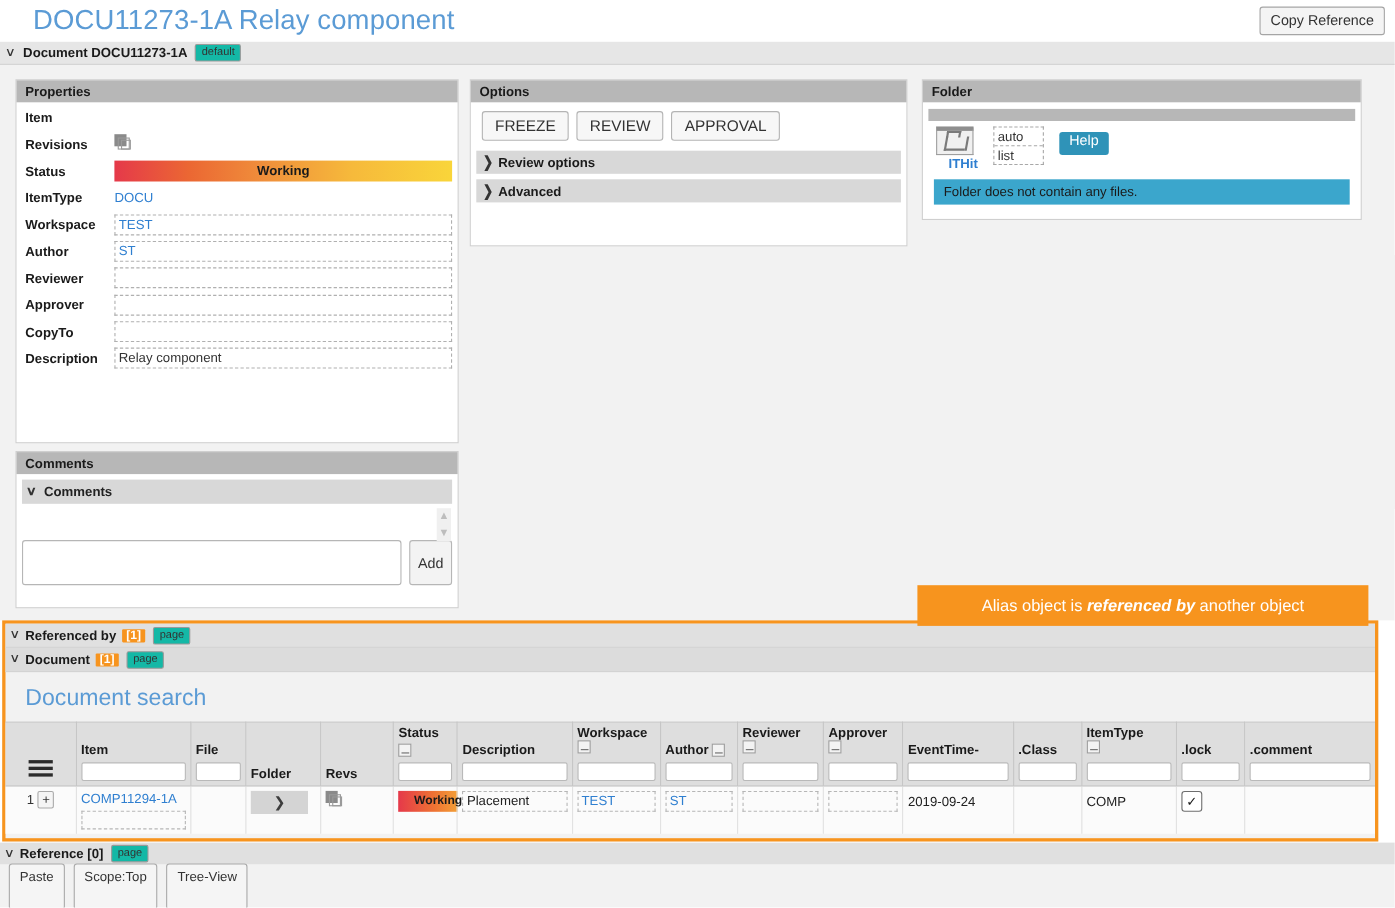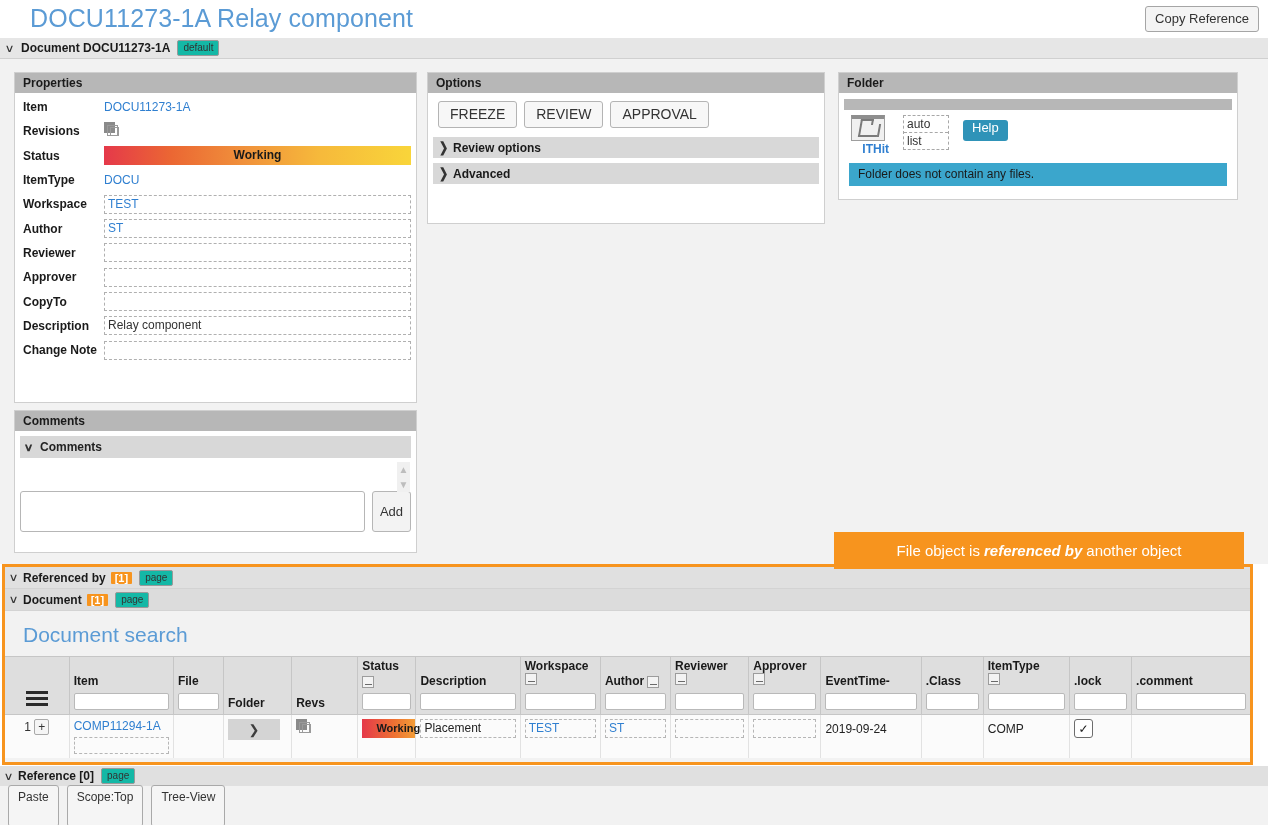--- a/index.html
+++ b/index.html
@@ -287,21 +287,20 @@
   </div>
 
   <div class="body-bg"></div>
 
   <div class="panel" id="properties-panel">
     <div class="panel-head">Properties</div>
     <div style="padding-top:2px">
 
       <div class="prop-row">
         <div class="prop-label">Item</div>
-        <div class="prop-val link">DOCU11273-1A</div>
       </div>
 
 
       <div class="prop-row">
         <div class="prop-label">Revisions</div>
         <div class="prop-val">
           <span class="revisions-icon"><i class="a"></i><i class="b"></i><i class="c"></i></span>
         </div>
       </div>
 
@@ -352,26 +351,20 @@
           </div>
       </div>
 
       <div class="prop-row">
         <div class="prop-label">Description</div>
         <div class="prop-val">
             <div class="dashfield dark">Relay component</div>
           </div>
       </div>
 
-      <div class="prop-row">
-        <div class="prop-label">Change Note</div>
-        <div class="prop-val">
-            <div class="dashfield"></div>
-          </div>
-      </div>
 
     </div>
   </div>
 
   <div class="panel" id="options-panel">
     <div class="panel-head">Options</div>
     <div class="opt-buttons">
       <div class="opt-btn">FREEZE</div>
       <div class="opt-btn">REVIEW</div>
       <div class="opt-btn">APPROVAL</div>
@@ -419,21 +412,21 @@
         <span>▼</span>
       </div>
     </div>
     <div class="comment-input-row">
       <div class="comment-input" title=""></div>
       <button class="add-btn">Add</button>
     </div>
   </div>
 
   <div class="tooltip">
-    <span>File object is</span>
+    <span>Alias object is</span>
     <b>referenced by</b>
     <span>another object</span>
   </div>
 
   <div class="ref-block">
 
     <div class="ref-hdr-row">
       <span class="chev">∨</span>
       <span class="ref-hdr-label">Referenced by</span>
       <span class="badge-orange">[1]</span>

